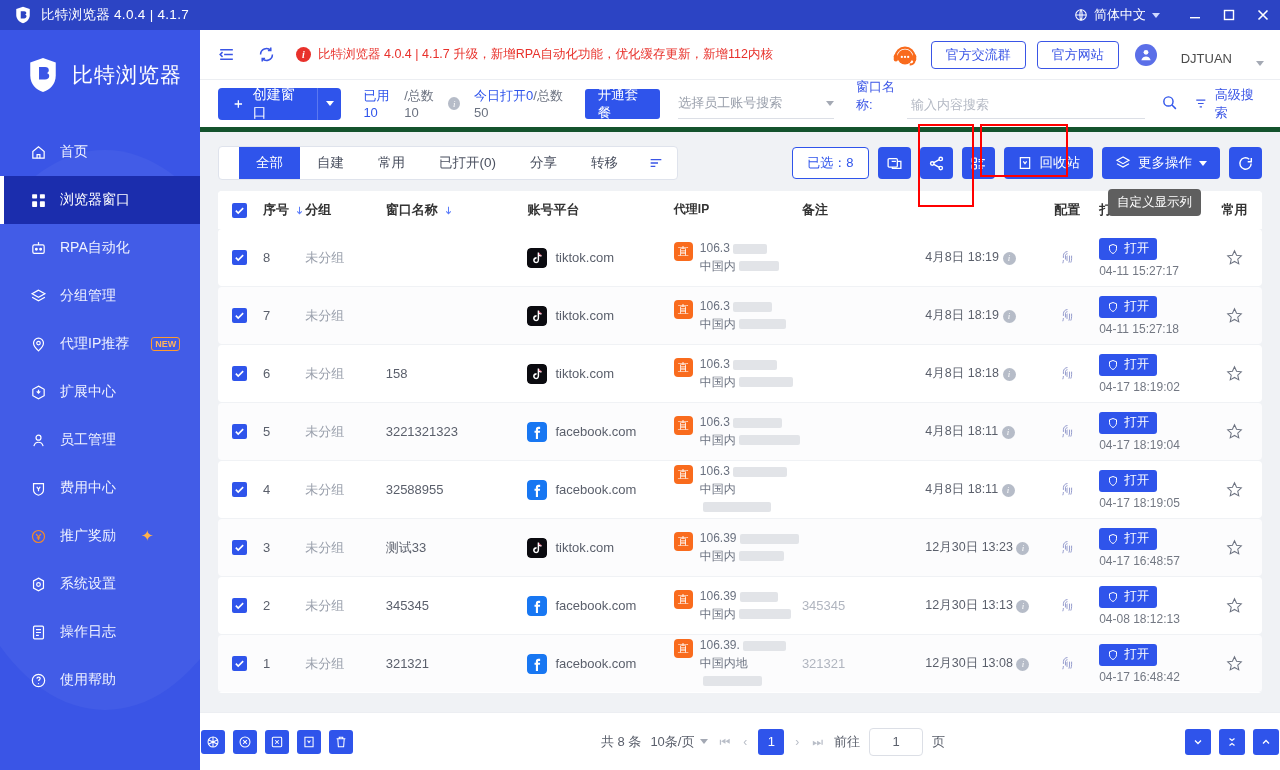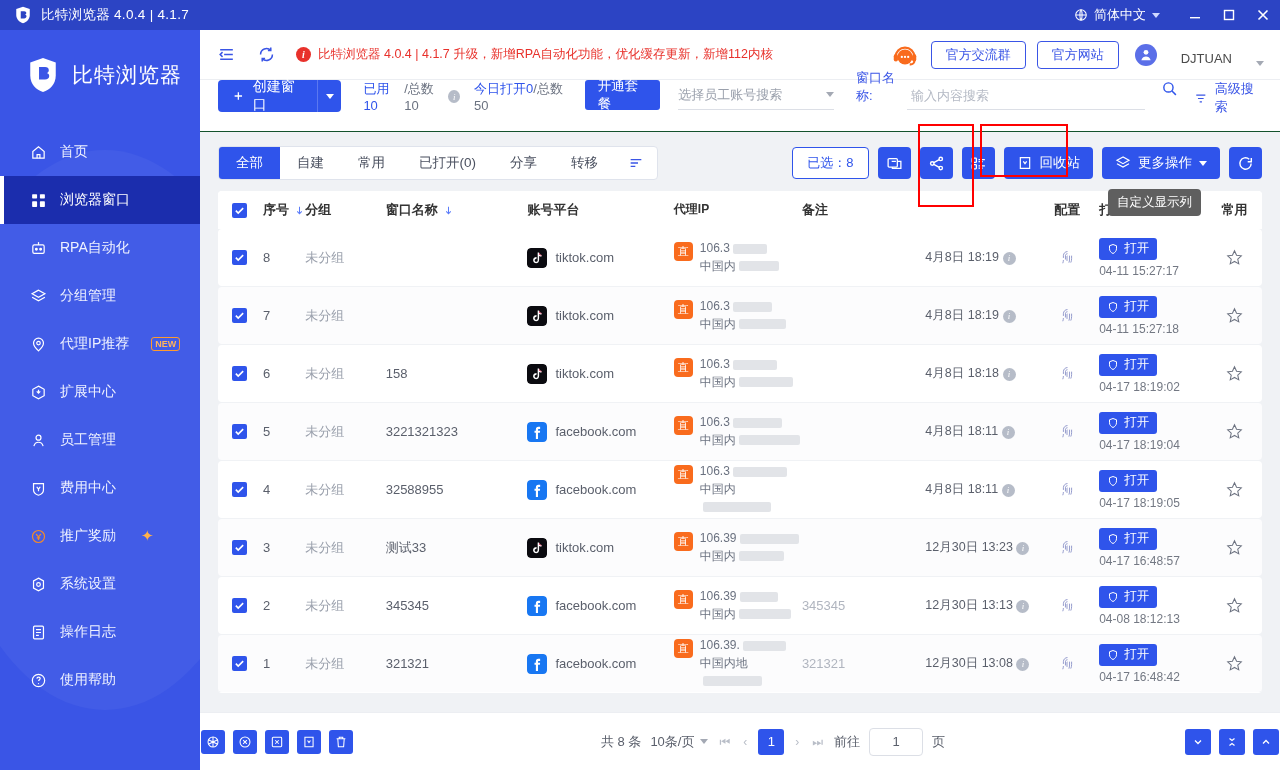--- a/index.html
+++ b/index.html
@@ -79,22 +79,22 @@
   .ob {
     border: 1px solid #3a55e6; color: #3a55e6; background: #fff; border-radius: 4px;
     height: 28px; padding: 0 14px; display: flex; align-items: center; font-size: 13px; cursor: pointer;
   }
   .user-wrap { display: flex; align-items: flex-end; gap: 24px; margin-left: 5px; cursor: pointer; }
   .avatar-c { width: 22px; height: 22px; border-radius: 50%; background: #5b6fe8; display:flex; align-items:center; justify-content:center; }
   .user-name { font-size: 13px; color: #4a4a4a; }
 
   
   .actionbar {
-    height: 52px; background: #fff; display: flex; align-items: flex-start; padding: 0 18px;
-    border-bottom: 1px solid #14532d;
+    height: 52px; background: #fff; display: flex; align-items: center; padding: 0 18px;
+    border-bottom: 5px solid #14532d;
   }
   .btn-create {
     height: 32px; background: #2f54eb; color: #fff; border-radius: 4px 0 0 4px;
     display: flex; align-items: center; gap: 8px; padding: 0 14px; font-size: 14px; cursor: pointer;
   }
   .btn-create-split {
     height: 32px; width: 26px; background: #2f54eb; border-radius: 0 4px 4px 0; cursor: pointer;
     display: flex; align-items: center; justify-content: center; border-left: 1px solid #5b78f0;
   }
   .usage { margin-left: 22px; font-size: 13px; color: #6b7280; display: flex; align-items: center; gap: 4px; }
@@ -123,21 +123,21 @@
     font-size: 13px; color: #333; background: transparent; font-family: inherit; padding-left: 4px;
   }
   .wname-input::placeholder { color: #b4b9c4; }
   .search-ico { margin-left: 16px; cursor: pointer; }
   .adv { margin-left: 16px; display: flex; align-items: center; gap: 7px; color: #3a55e6; font-size: 13px; cursor: pointer; }
 
   
   .content { padding: 14px 18px 0 18px; position: relative; }
   .toolrow { display: flex; align-items: center; }
   .tabs {
-    display: flex; background: #fff; border: 1px solid #dfe3ec; border-radius: 4px; overflow: hidden; height: 34px;
+    display: flex; background: #fff; border: 1px solid #dfe3ec; border-radius: 4px; overflow: hidden; height: 34px; padding-left: 20px;
   }
   .tab {
     padding: 0 17px; display: flex; align-items: center; font-size: 13.5px; color: #4b5160; cursor: pointer;
   }
   .tab.active { background: #2f54eb; color: #fff; }
   .tab.sort-tab { padding: 0 13px; }
 
   .tools { margin-left: auto; display: flex; align-items: center; gap: 9px; position: relative; }
   .chip-sel {
     height: 32px; border: 1px solid #2f54eb; border-radius: 4px; background: #fff; color: #2f54eb;

